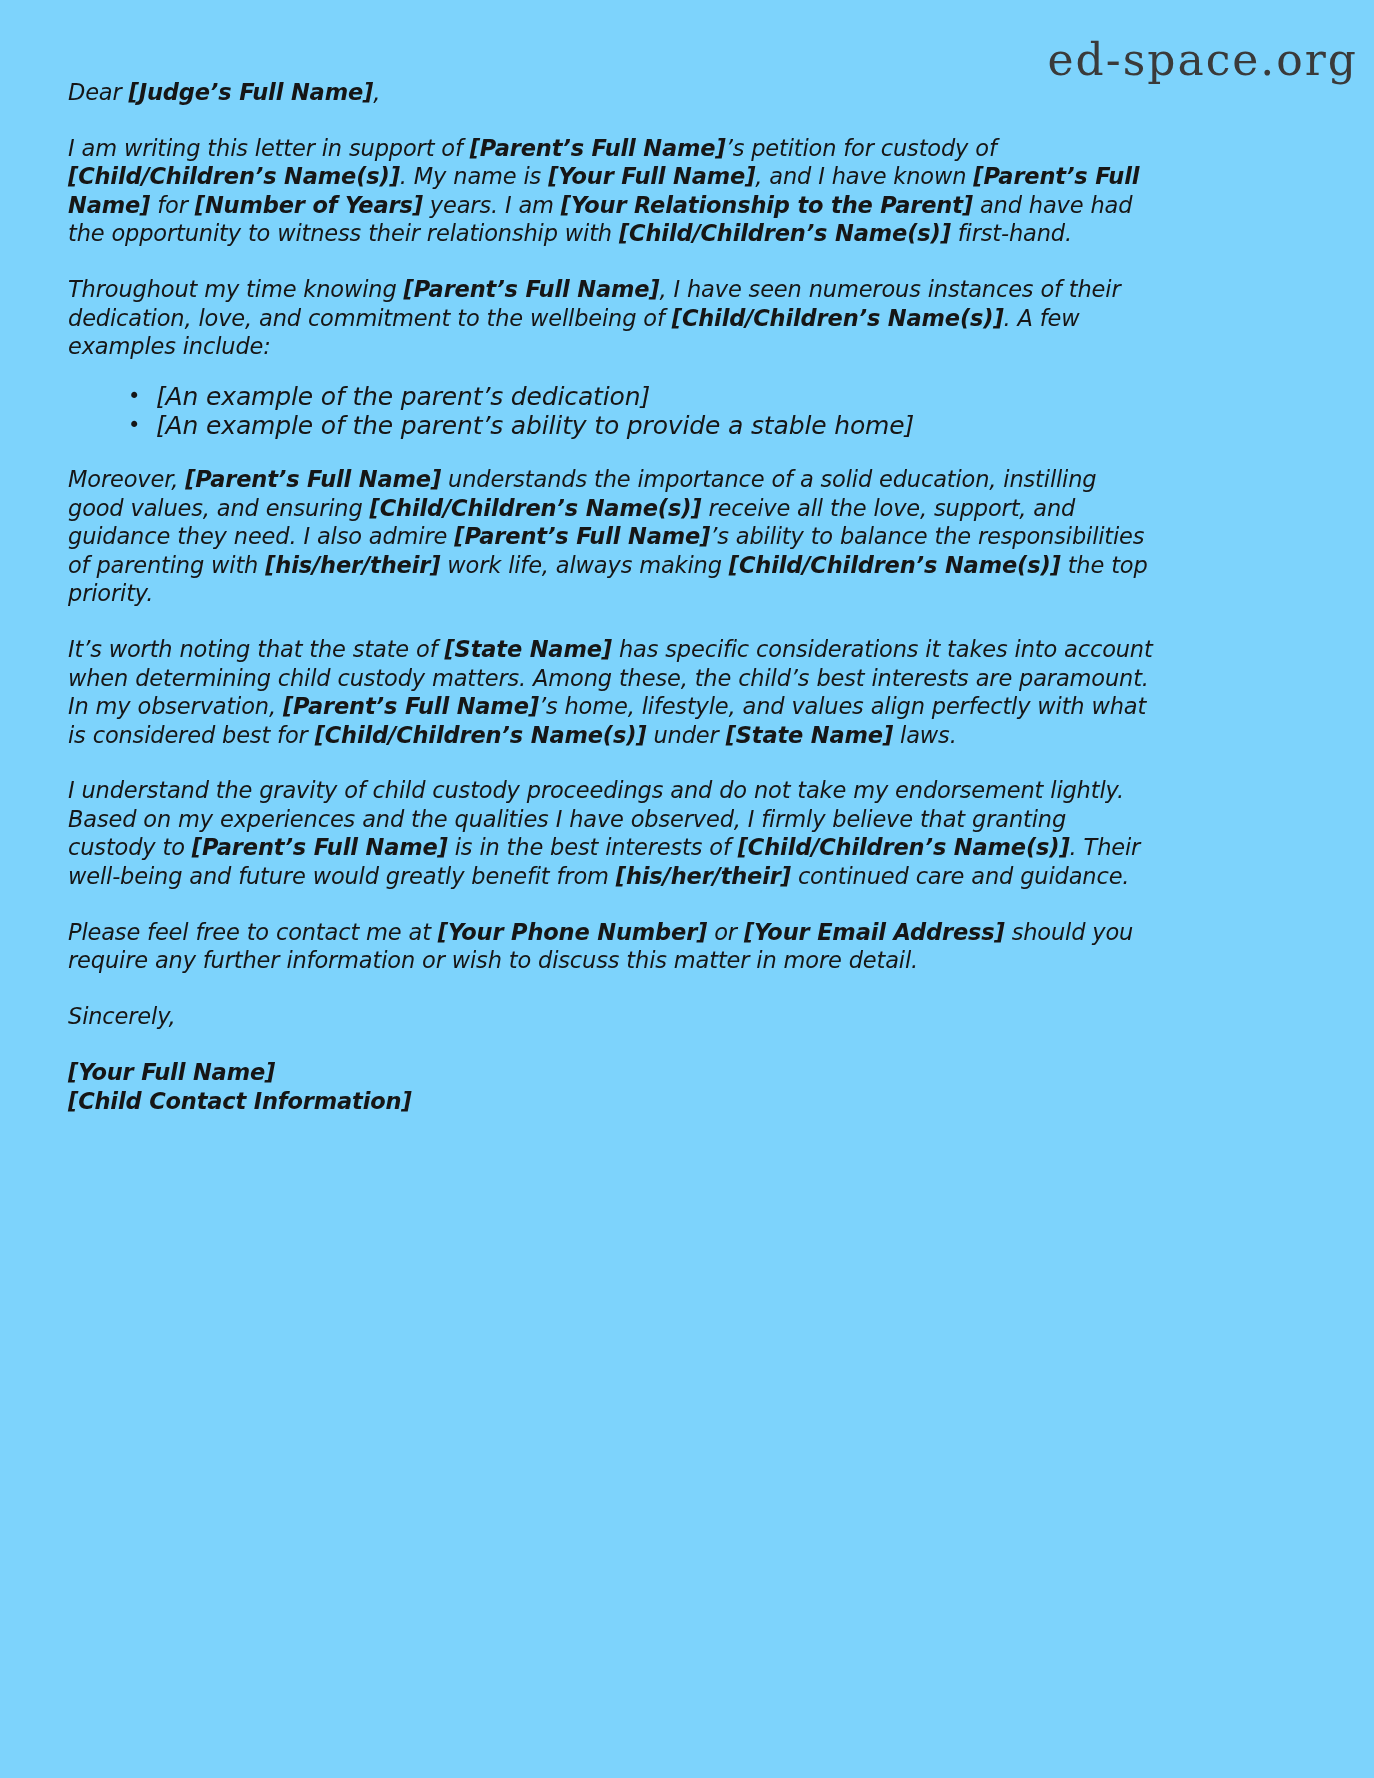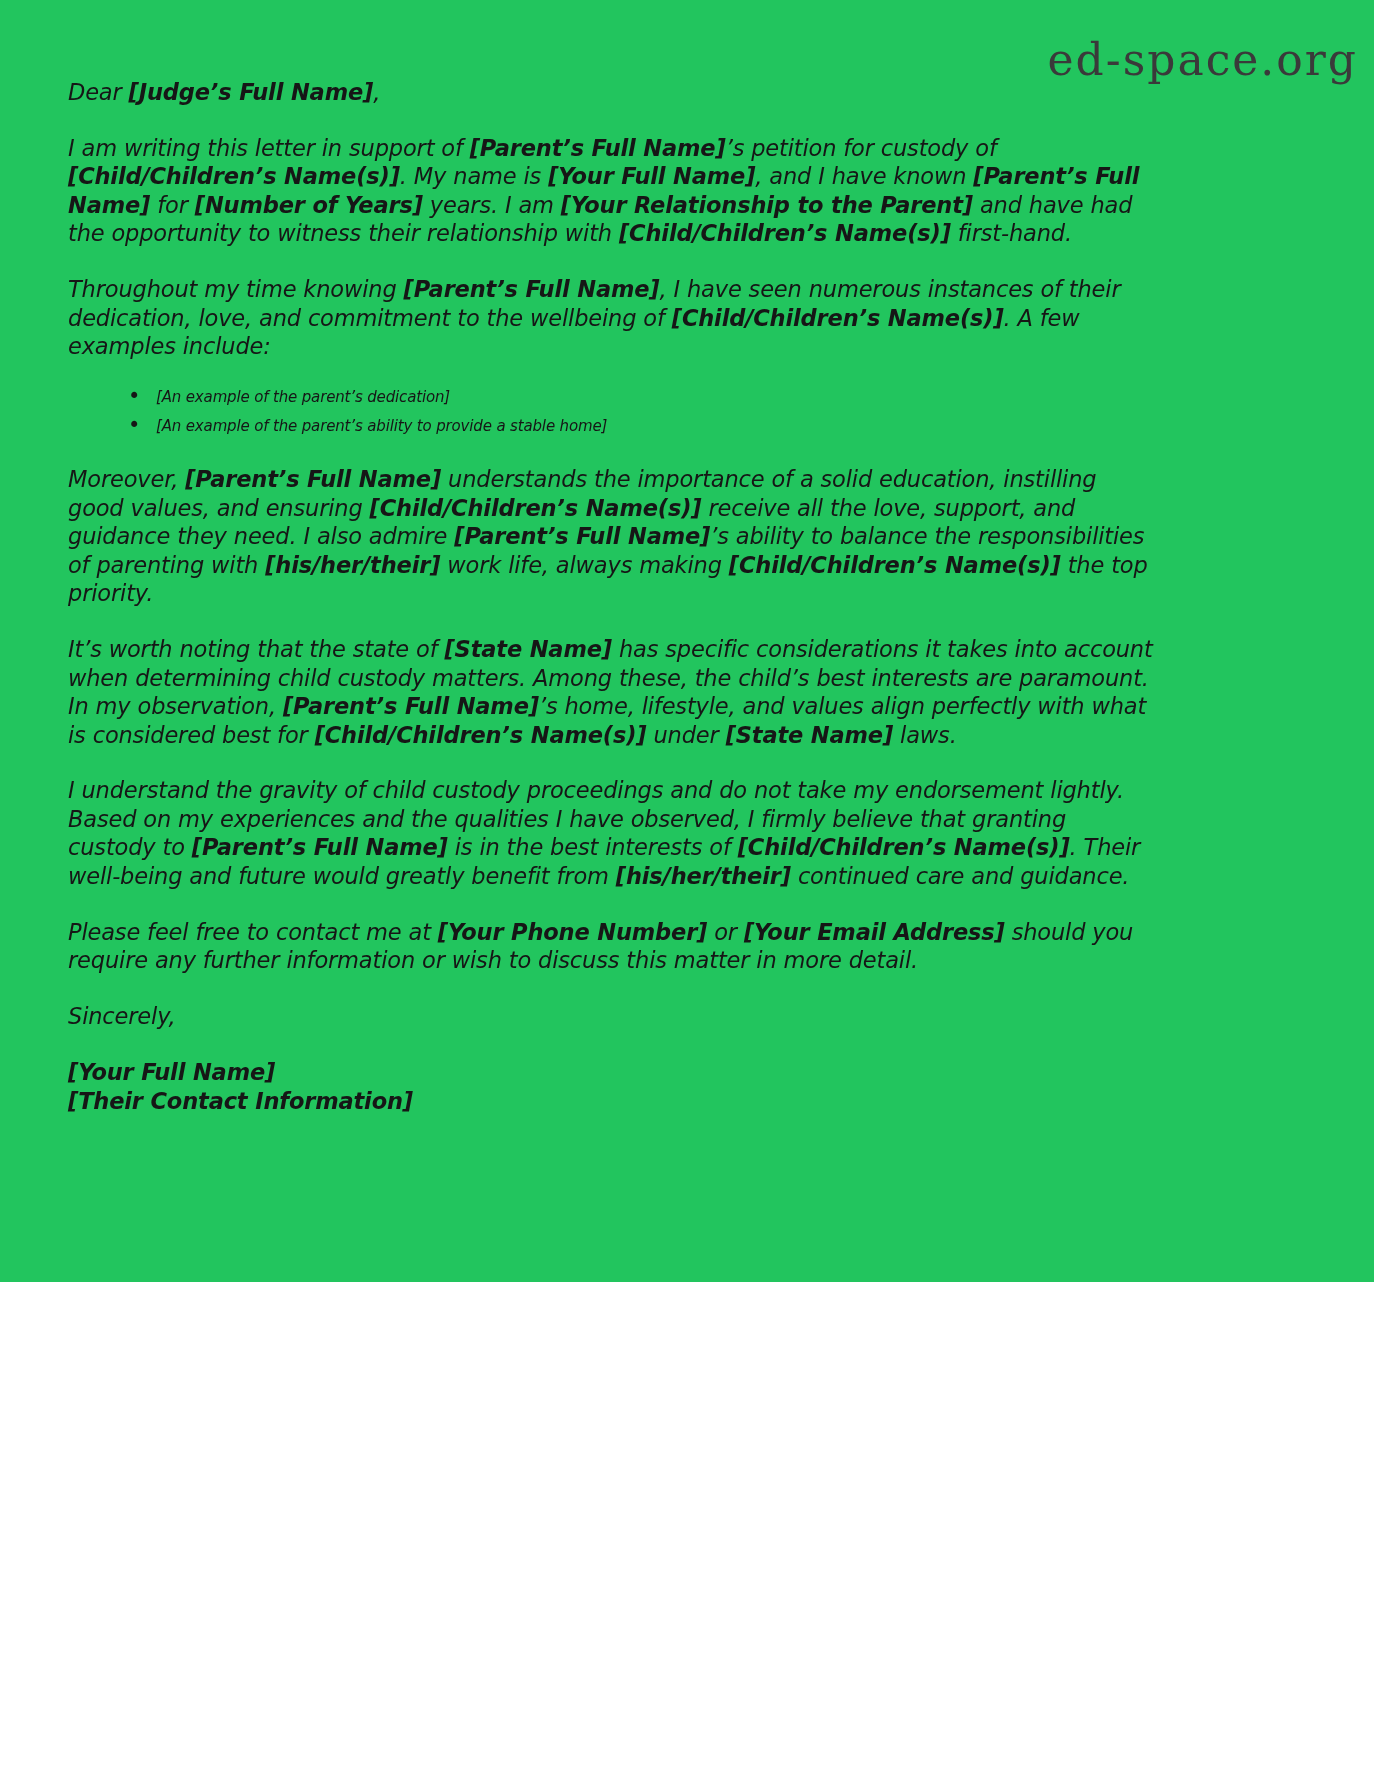--- a/index.html
+++ b/index.html
@@ -12,22 +12,22 @@
     height: 1778px;
     font-family: "DejaVu Sans", "Liberation Sans", sans-serif;
     color: #1a1a1a;
     position: relative;
     overflow: hidden;
   }
 
   .page {
     position: relative;
     width: 1374px;
-    height: 1282px;
-    background: #22c55e;
+    height: 1778px;
+    background: #7dd3fc;
     box-sizing: border-box;
   }
 
   
   .watermark {
     position: absolute;
     top: 34px;
     right: 16px;
     font-family: "DejaVu Serif", "Liberation Serif", serif;
     font-size: 44px;
@@ -68,21 +68,21 @@
     font-weight: 700;
   }
 
   
   .bullets {
     margin: 0 0 24px 0;
     padding: 0 0 0 60px;
     list-style: none;
   }
   .bullets li {
-    font-size: 15px;
+    font-size: 25px;
     line-height: 28.6px;
     letter-spacing: -0.15px;
     color: #161616;
     position: relative;
     padding-left: 28px;
     margin: 0 0 1px 0;
   }
   .bullets li::before {
     content: "\2022";
     position: absolute;
@@ -123,17 +123,17 @@
     <p class="para"><span>It’s worth noting that the state of </span><b>[State Name]</b><span> has specific considerations it takes into account when determining child custody matters. Among these, the child’s best interests are paramount. In my observation, </span><b>[Parent’s Full Name]</b><span>’s home, lifestyle, and values align perfectly with what is considered best for </span><b>[Child/Children’s Name(s)]</b><span> under </span><b>[State Name]</b><span> laws.</span></p>
 
     <p class="para"><span>I understand the gravity of child custody proceedings and do not take my endorsement lightly. Based on my experiences and the qualities I have observed, I firmly believe that granting custody to </span><b>[Parent’s Full Name]</b><span> is in the best interests of </span><b>[Child/Children’s Name(s)]</b><span>. Their well-being and future would greatly benefit from </span><b>[his/her/their]</b><span> continued care and guidance.</span></p>
 
     <p class="para"><span>Please feel free to contact me at </span><b>[Your Phone Number]</b><span> or </span><b>[Your Email Address]</b><span> should you require any further information or wish to discuss this matter in more detail.</span></p>
 
     <p class="closing">Sincerely,</p>
 
     <div class="sign-block">
       <span class="sign-line">[Your Full Name]</span>
-      <span class="sign-line">[Their Contact Information]</span>
+      <span class="sign-line">[Child Contact Information]</span>
     </div>
 
   </div>
 </div>
 
 </body></html>

